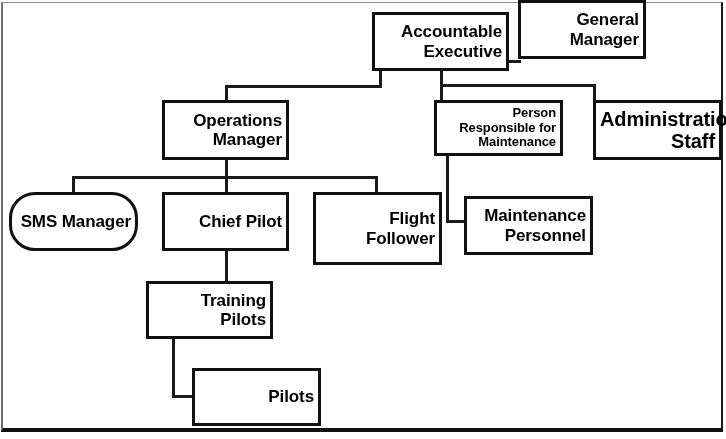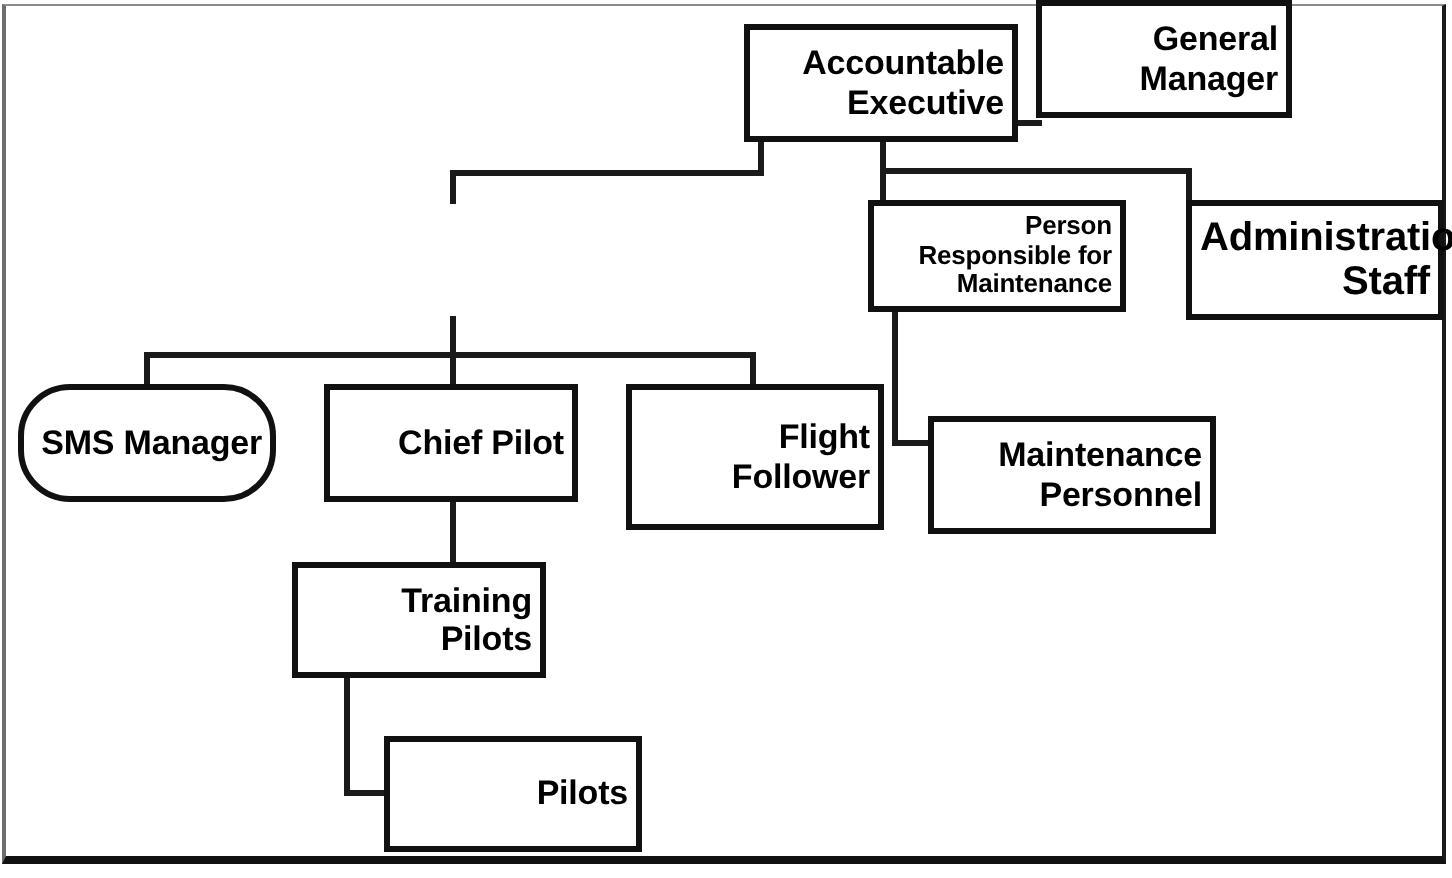--- a/index.html
+++ b/index.html
@@ -97,20 +97,23 @@
   </div>
 
   <div class="node sz-lg" style="left:372px; top:12px; width:137px; height:59px;">
     <span class="lbl">Accountable Executive</span>
   </div>
 
   <div class="node sz-lg" style="left:518px; top:0; width:128px; height:59px;">
     <span class="lbl">General Manager</span>
   </div>
 
+  <div class="node sz-lg" style="left:162px; top:100px; width:127px; height:60px;">
+    <span class="lbl">Operations Manager</span>
+  </div>
 
   <div class="node sz-sm" style="left:434px; top:100px; width:129px; height:56px;">
     <span class="lbl">Person Responsible for Maintenance</span>
   </div>
 
   <div class="node sz-md" style="left:593px; top:100px; width:129px; height:60px;">
     <span class="lbl">Administration Staff</span>
   </div>
 
   <div class="node sz-lg" style="left:9px; top:192px; width:129px; height:59px;border-radius:26px;">
@@ -118,21 +121,21 @@
   </div>
 
   <div class="node sz-lg" style="left:162px; top:192px; width:127px; height:59px;">
     <span class="lbl">Chief Pilot</span>
   </div>
 
   <div class="node sz-lg" style="left:313px; top:192px; width:129px; height:73px;">
     <span class="lbl">Flight Follower</span>
   </div>
 
-  <div class="node sz-lg" style="left:464px; top:208px; width:144px; height:59px;">
+  <div class="node sz-lg" style="left:464px; top:196px; width:129px; height:59px;">
     <span class="lbl">Maintenance Personnel</span>
   </div>
 
   <div class="node sz-lg" style="left:146px; top:281px; width:127px; height:58px;">
     <span class="lbl">Training Pilots</span>
   </div>
 
   <div class="node sz-lg" style="left:192px; top:368px; width:129px; height:58px;">
     <span class="lbl">Pilots</span>
   </div>

